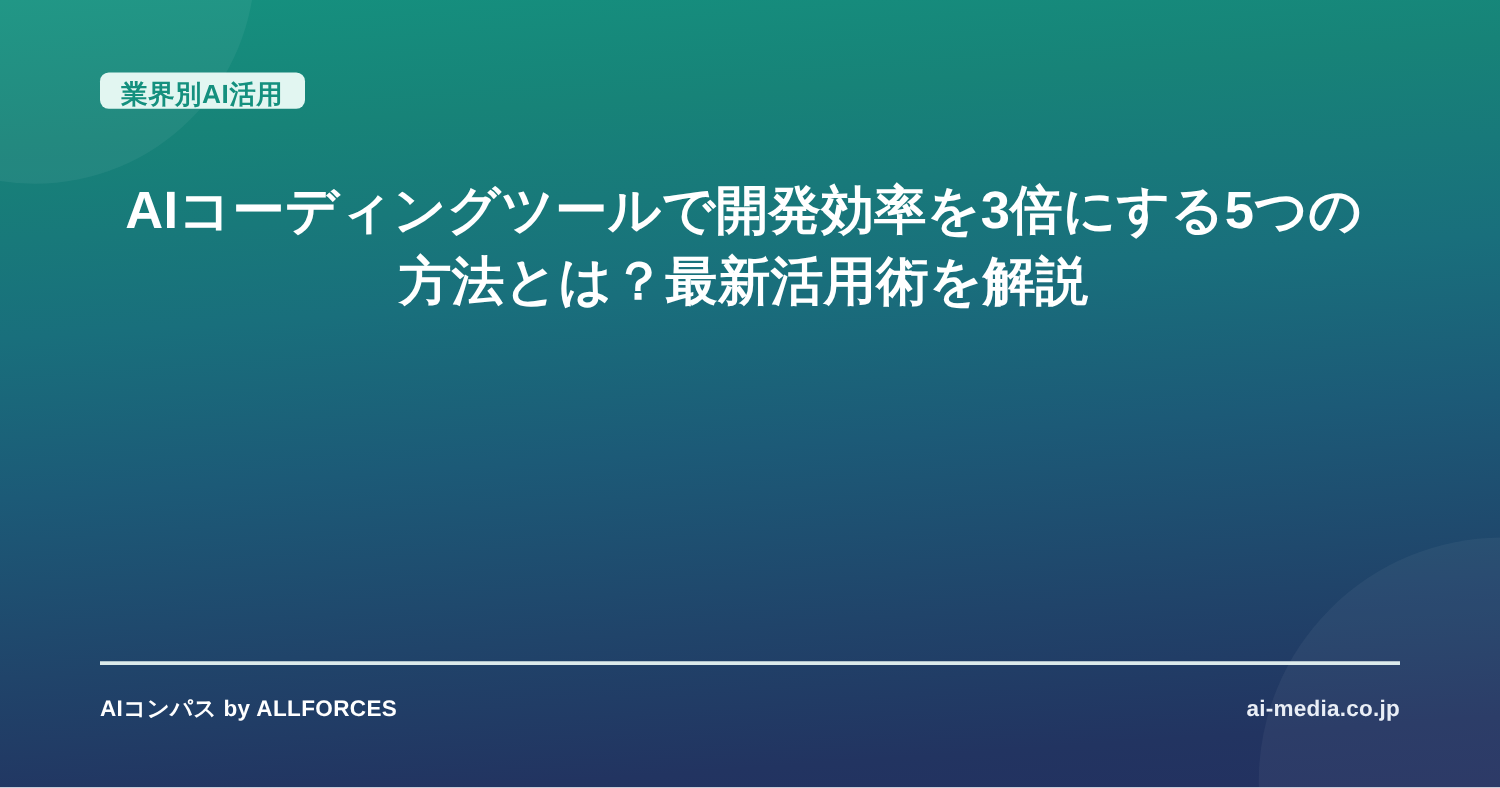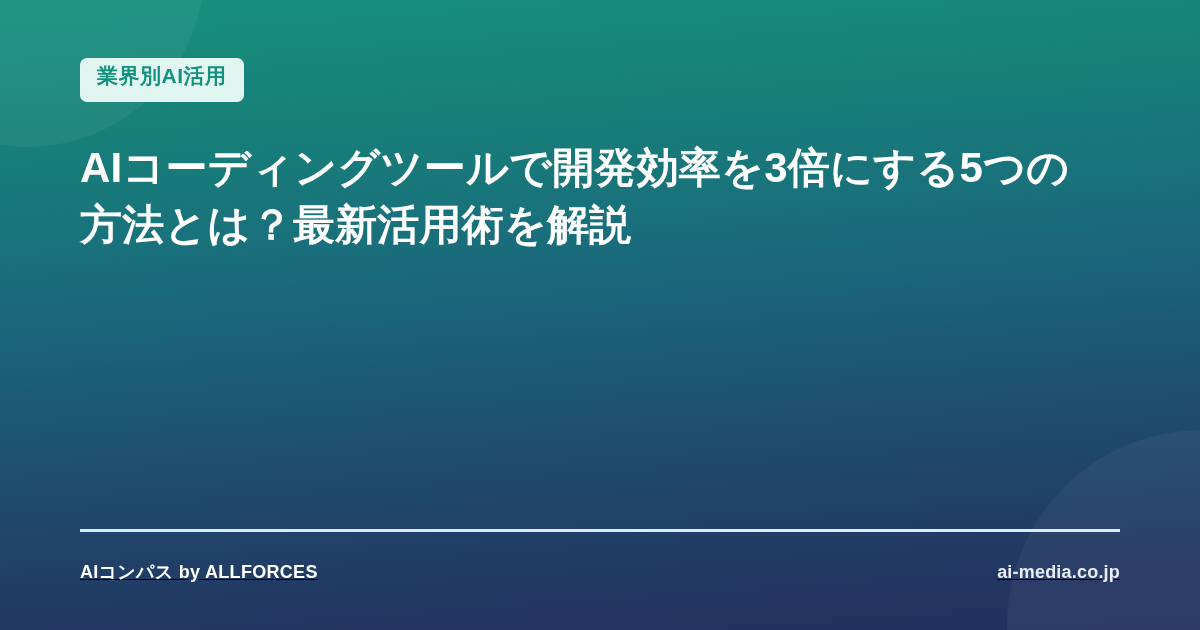--- a/index.html
+++ b/index.html
@@ -59,21 +59,21 @@
     top: 0;
     right: 80px;
     bottom: 0;
   }
 
   .badge {
     position: absolute;
     left: 0;
     top: 58px;
     display: inline-block;
-    padding: 7px 17px 16px 17px;
+    padding: 7px 17px 1px 17px;
     border-radius: 7px;
     background: #e2f6f1;
     color: #14907e;
     font-size: 21px;
     font-weight: bold;
     line-height: 1;
     letter-spacing: 0.5px;
     white-space: nowrap;
   }
 
@@ -81,43 +81,42 @@
     position: absolute;
     left: 0;
     top: 139px;
     width: 1030px;
     margin: 0;
     color: #ffffff;
     font-size: 42px;
     font-weight: bold;
     line-height: 57px;
     letter-spacing: 0.2px;
+    text-align: center;
   }
 
   
   .divider {
     position: absolute;
     left: 80px;
     top: 529px;
     width: 1040px;
     height: 3px;
     background: #eaf8f5;
     opacity: 0.93;
   }
 
   .footer {
     position: absolute;
     left: 80px;
     right: 80px;
     top: 558px;
     height: 28px;
     display: flex;
-    align-items: center;
     justify-content: space-between;
-    text-decoration: underline;
   }
 
   .footer-brand {
     color: #ffffff;
     font-size: 18px;
     font-weight: bold;
     letter-spacing: 0.3px;
     line-height: 1;
     white-space: nowrap;
   }

